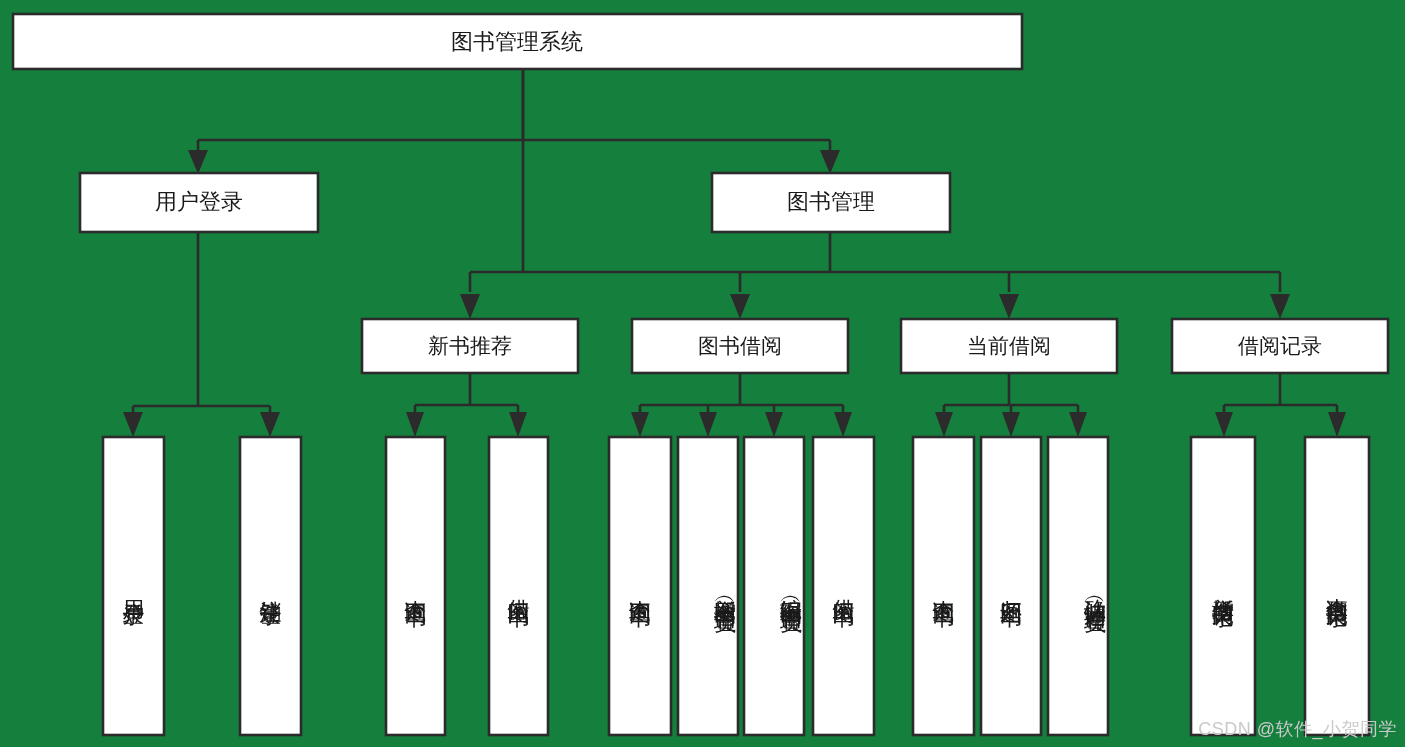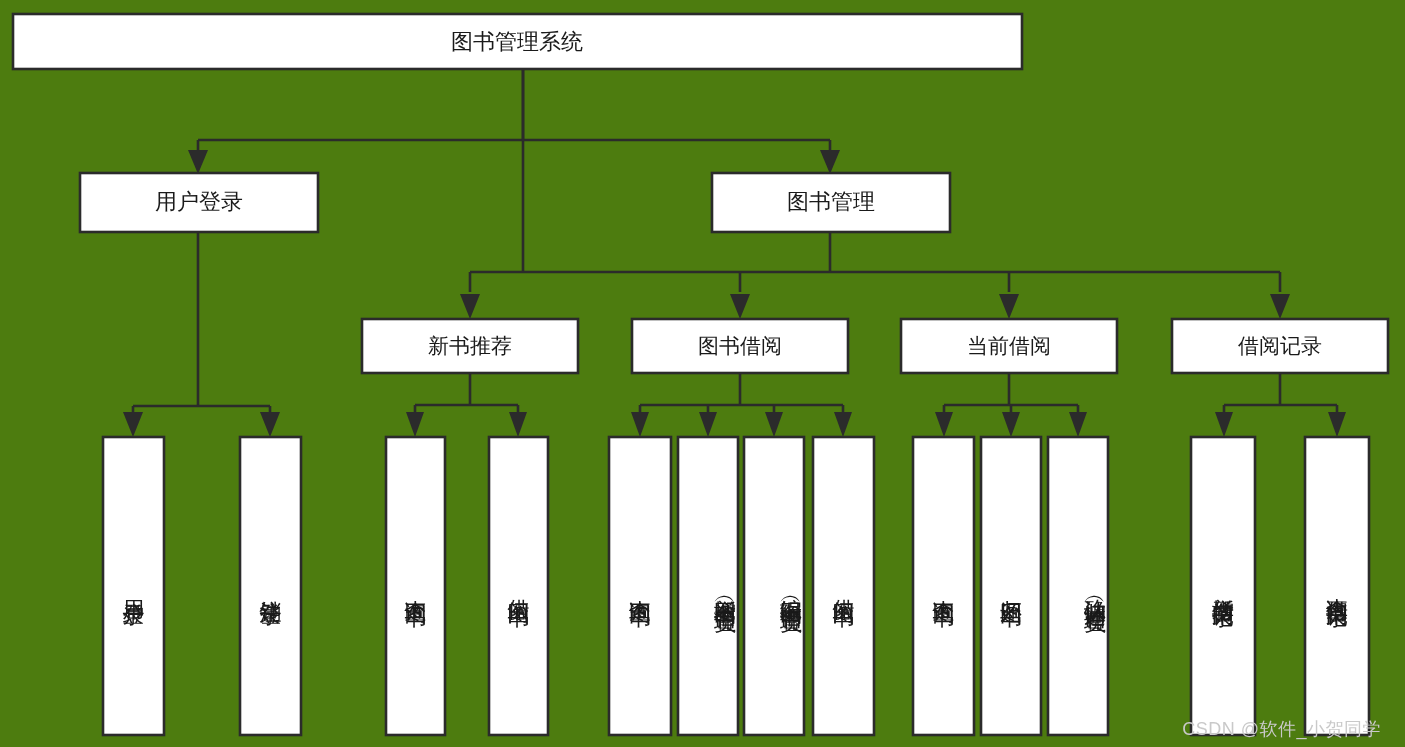--- a/index.html
+++ b/index.html
@@ -11,21 +11,21 @@
     width: 1405px;
     height: 747px;
     font-family: "Liberation Sans", "DejaVu Sans", sans-serif;
     overflow: hidden;
     position: relative;
   }
   #diagram-root {
     position: relative;
     width: 1405px;
     height: 747px;
-    background: #4d7c0f;
+    background: #15803d;
   }
   svg.diagram-canvas {
     position: absolute;
     left: 0;
     top: 0;
     width: 1405px;
     height: 747px;
   }
   .node-box {
     fill: #ffffff;
@@ -63,21 +63,21 @@
     letter-spacing: 2px;
     display: flex;
     align-items: center;
     justify-content: center;
     text-align: center;
     white-space: pre-wrap;
     pointer-events: none;
   }
   .watermark {
     position: absolute;
-    right: 24px;
+    right: 8px;
     bottom: 6px;
     font-family: "Liberation Sans", "DejaVu Sans", sans-serif;
     font-size: 18px;
     color: #c9c9c9;
     letter-spacing: 0.5px;
     white-space: nowrap;
   }
 </style>
 </head>
 <body>

